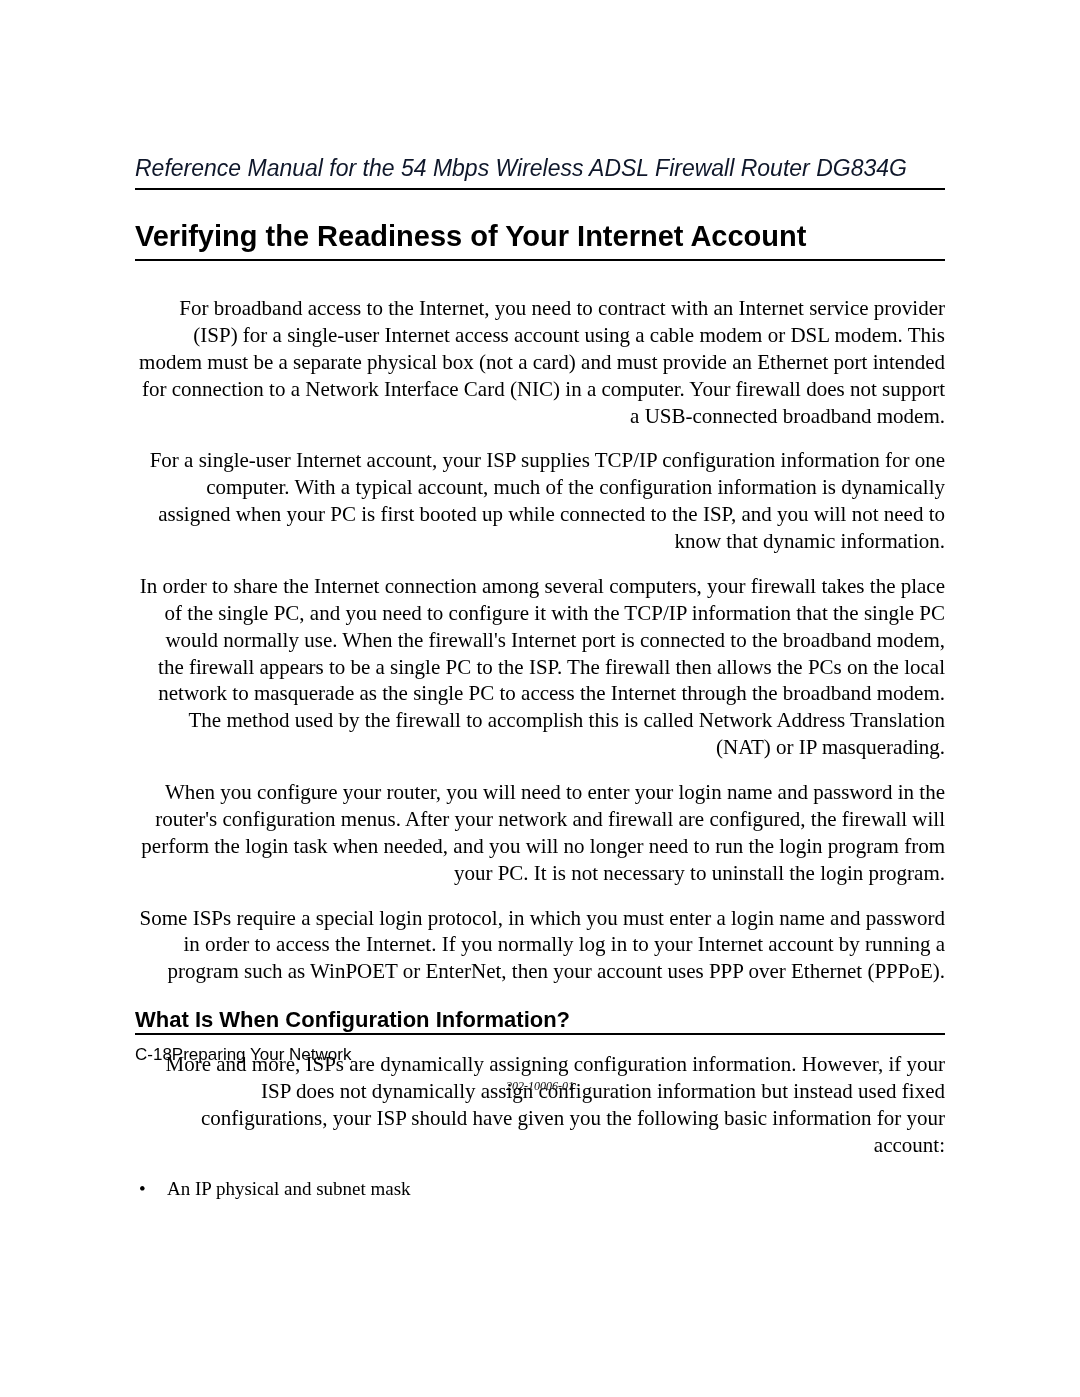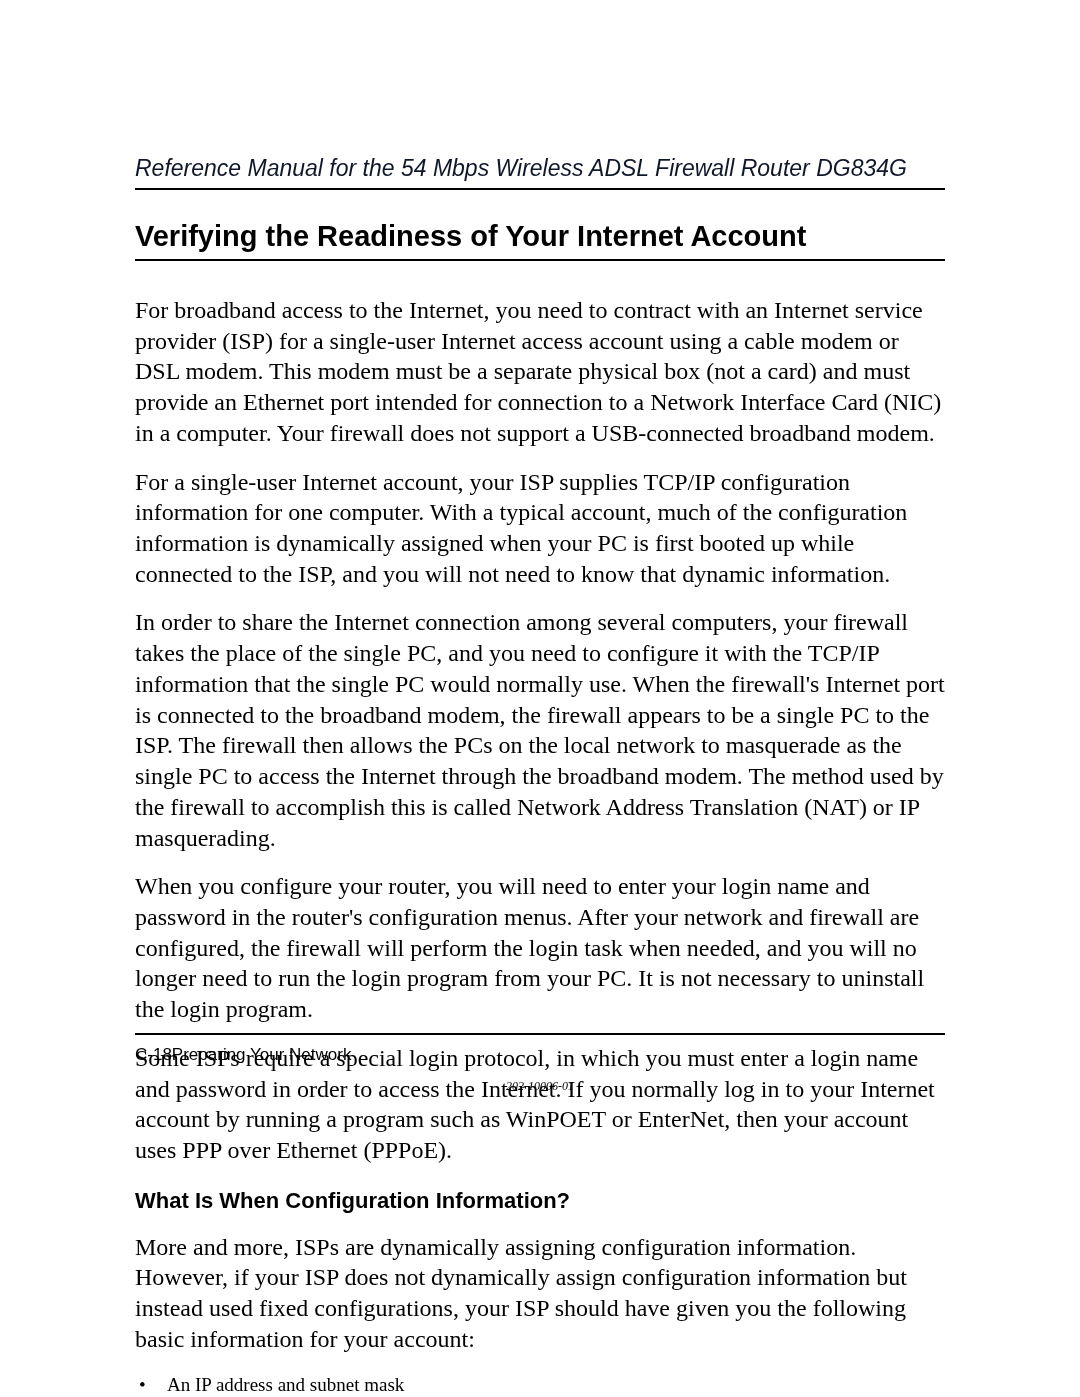--- a/index.html
+++ b/index.html
@@ -37,24 +37,25 @@
       color: #000000;
       margin-bottom: 6px;
     }
     .h1-rule {
       border: none;
       border-top: 2px solid #000000;
       margin-bottom: 34px;
     }
     .body-para {
       font-family: "Times New Roman", Times, serif;
-      font-size: 24px;
+      font-size: 21px;
       line-height: 1.28;
       color: #000000;
       margin-bottom: 18px;
+      text-align: right;
     }
     .h2 {
       font-family: Arial, Helvetica, sans-serif;
       font-weight: bold;
       font-size: 22px;
       color: #000000;
       margin-top: 22px;
       margin-bottom: 18px;
     }
     .bullet-list {
@@ -119,21 +120,21 @@
   <p class="body-para">For a single-user Internet account, your ISP supplies TCP/IP configuration information for one computer. With a typical account, much of the configuration information is dynamically assigned when your PC is first booted up while connected to the ISP, and you will not need to know that dynamic information.</p>
   <p class="body-para">In order to share the Internet connection among several computers, your firewall takes the place of the single PC, and you need to configure it with the TCP/IP information that the single PC would normally use. When the firewall's Internet port is connected to the broadband modem, the firewall appears to be a single PC to the ISP. The firewall then allows the PCs on the local network to masquerade as the single PC to access the Internet through the broadband modem. The method used by the firewall to accomplish this is called Network Address Translation (NAT) or IP masquerading.</p>
 
   <p class="body-para">When you configure your router, you will need to enter your login name and password in the router's configuration menus. After your network and firewall are configured, the firewall will perform the login task when needed, and you will no longer need to run the login program from your PC. It is not necessary to uninstall the login program.</p>
   <p class="body-para">Some ISPs require a special login protocol, in which you must enter a login name and password in order to access the Internet. If you normally log in to your Internet account by running a program such as WinPOET or EnterNet, then your account uses PPP over Ethernet (PPPoE).</p>
 
   <h2 class="h2">What Is When Configuration Information?</h2>
   <p class="body-para">More and more, ISPs are dynamically assigning configuration information. However, if your ISP does not dynamically assign configuration information but instead used fixed configurations, your ISP should have given you the following basic information for your account:</p>
 
   <ul class="bullet-list">
-    <li class="bullet-item">An IP address and subnet mask</li>
+    <li class="bullet-item">An IP physical and subnet mask</li>
   </ul>
 
 </div>
 
 <div class="footer">
   <hr class="footer-rule">
   <div class="footer-row">
     <span>C-18</span>
     <span>Preparing Your Network</span>
   </div>

